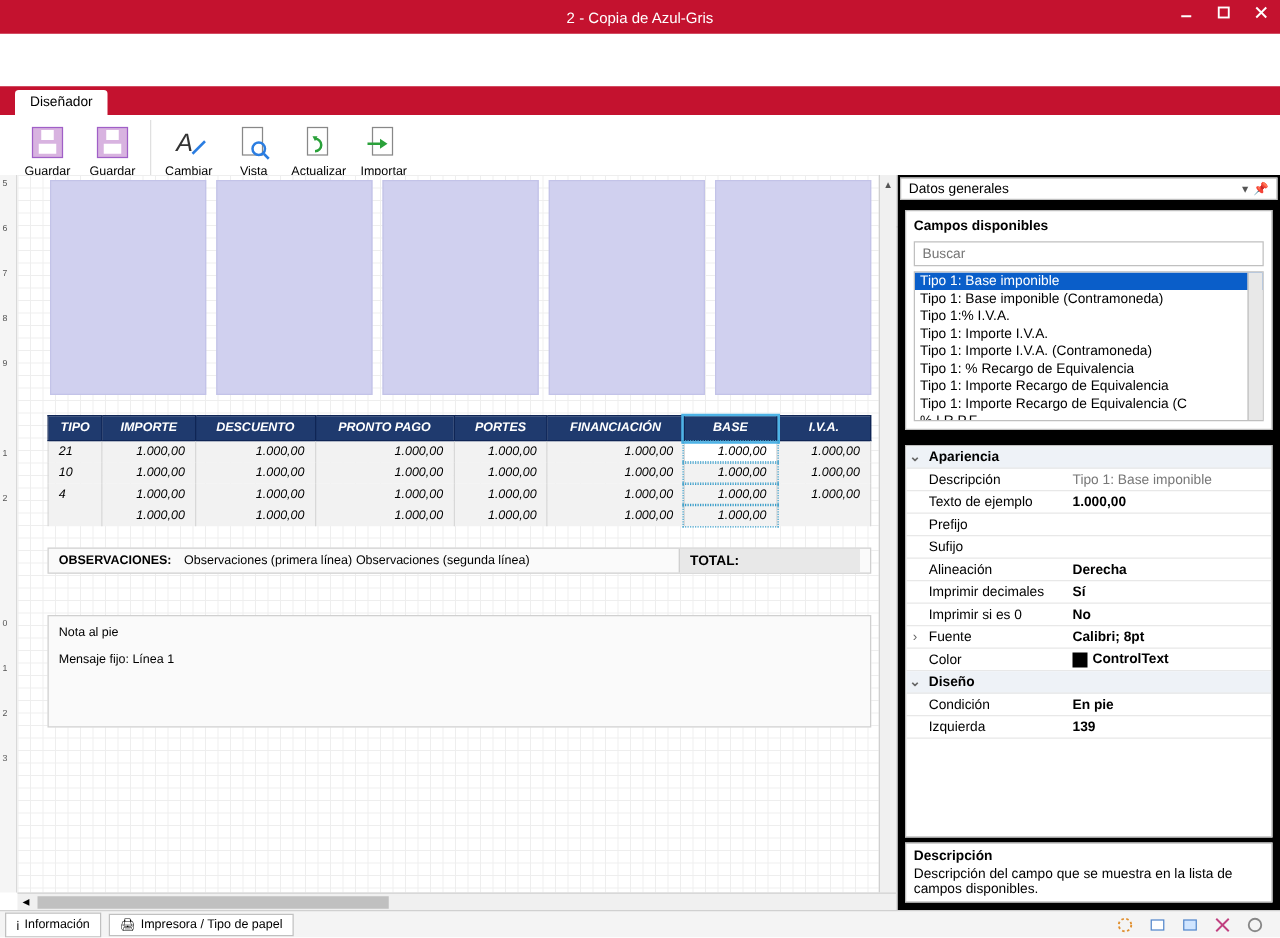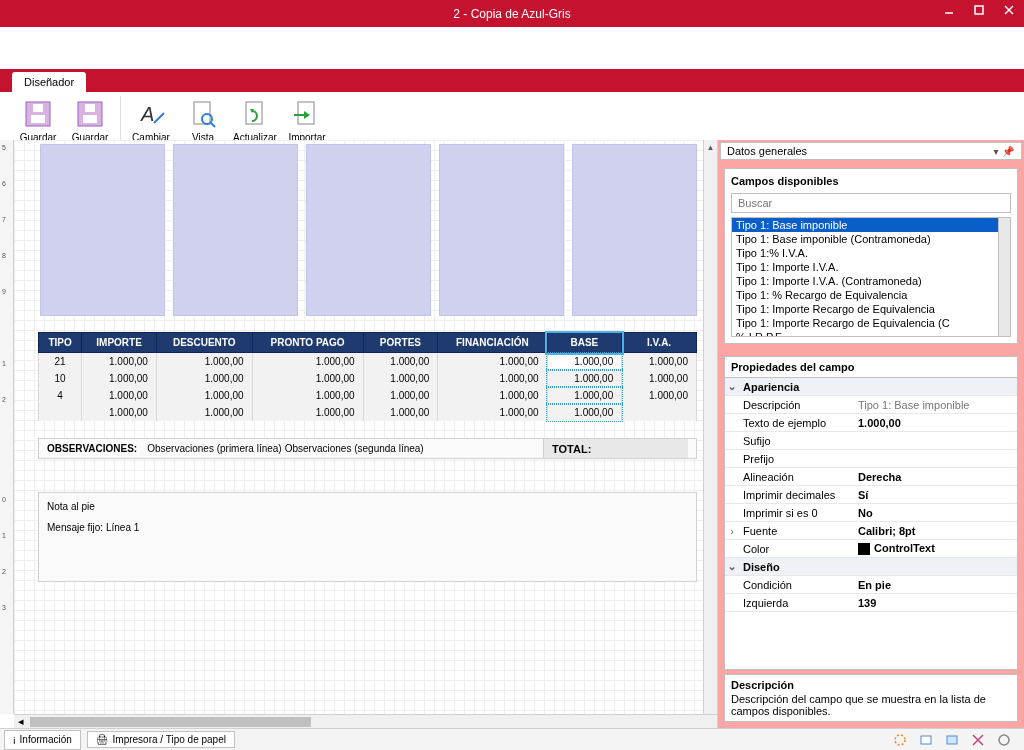--- a/index.html
+++ b/index.html
@@ -30,37 +30,37 @@
 
 .hscroll { position: absolute; left: 14px; right: 0; bottom: 0; height: 14px; background: #f0f0f0; border-top:1px solid #d0d0d0; display:flex; align-items:center; }
 .hscroll .thumb { height: 10px; background: #c0c0c0; margin:2px; width: 40%; }
 .vscroll-canvas { position: absolute; right: 0; top:0; bottom:14px; width:14px; background:#f0f0f0; border-left:1px solid #d0d0d0; }
 .vscroll-canvas .up-arrow { position:absolute; top:0; left:0; right:0; height:14px; display:flex;align-items:center;justify-content:center;font-size:9px;color:#555; }
 
 .placeholder-blocks { position: absolute; top: 4px; left: 26px; right: 6px; height: 172px; display:flex; gap:8px; }
 .placeholder-blocks div { background: #d0d0ef; flex:1; border:1px solid #c3c3e8; }
 
 .data-table { position: absolute; top: 192px; left: 24px; right: 6px; }
-.data-table table { width: 100%; border-collapse: collapse; }
+.data-table table { width: 100%; border-collapse: collapse; font-style: italic; }
 .data-table th { background: #1f3a6e; color: #fff; padding: 4px; font-size: 10px; font-weight: bold; border: 1px solid #0f2555; text-align: center; }
 .data-table td { padding: 3px 8px; font-size: 10px; border-left:1px solid #d8d8d8; border-right:1px solid #d8d8d8; background: #f2f2f2; }
 .data-table td.num { text-align: right; }
-.data-table td.tipo { text-align: center; }
+.data-table td.tipo { }
 .selected-cell { outline: 2px dashed #000; background: #fff !important; }
 .base-col-highlight { outline: 1px dotted #3a9dc9; }
 .base-th { outline: 2px solid #4db3e6; }
 
 .obs-row { position: absolute; top: 298px; left: 24px; right: 6px; border: 1px solid #d0d0d0; background:#fafafa; padding: 4px 8px; display:flex; font-size:10px; }
 .obs-row .label { font-weight: bold; margin-right:10px; }
 .obs-row .lines { display:flex; flex-direction:row; gap:3px; flex:1;}
 .total-box { position:absolute; right:8px; top:0; bottom:0; width:145px; border-left:1px solid #d0d0d0; background:#e8e8e8; display:flex; align-items:center; padding-left:8px; font-weight:bold; font-size:11px;}
 
 .footer-notes { position: absolute; top: 352px; left: 24px; right: 6px; border:1px solid #d0d0d0; background:#fafafa; padding:8px; height:90px; font-size:10px; display:flex; flex-direction:column; gap:10px;}
 
-.right-panel { width: 306px; background: #fca5a5; display: flex; flex-direction: column; }
+.right-panel { width: 306px; background: #000000; display: flex; flex-direction: column; }
 .panel-header { display:flex; align-items:center; padding:2px 6px; border:1px solid #c0c0c0; background:#fff; margin:2px; }
 .panel-header .txt { flex:1; font-size:11px; }
 .panel-header .pin { font-size:10px; color:#555; cursor:pointer; margin-left:4px;}
 
 .campos-section { margin:6px; border:1px solid #c0c0c0; background:#fff; padding:6px; }
 .campos-section .section-title { font-size:11px; font-weight:bold; margin-bottom:6px; }
 .search-box { width:100%; border:1px solid #c0c0c0; padding:3px 6px; font-size:11px; color:#888; margin-bottom:4px; }
 .field-list { border:1px solid #c0c0c0; max-height:120px; overflow:hidden; position:relative; }
 .field-list .item { padding:1px 4px; font-size:11px; cursor:pointer; }
 .field-list .item.selected { background:#0a5ec9; color:#fff; }
@@ -305,45 +305,44 @@
           <div class="item">Tipo 1: Importe I.V.A.</div>
           <div class="item">Tipo 1: Importe I.V.A. (Contramoneda)</div>
           <div class="item">Tipo 1: % Recargo de Equivalencia</div>
           <div class="item">Tipo 1: Importe Recargo de Equivalencia</div>
           <div class="item">Tipo 1: Importe Recargo de Equivalencia (C</div>
           <div class="item">% I.R.P.F.</div>
           <div class="scroll"></div>
       </div>
     </div>
     <div class="props-section">
-      <div class="section-title">Propiedades del campo</div>
       <div class="props-grid">
         <div class="prop-row cat">
             <span class="expand">⌄</span>
             <span class="key">Apariencia</span>
             <span class="val"></span>
           </div>
         <div class="prop-row">
             <span class="expand"></span>
             <span class="key">Descripción</span>
             <span class="val normal">Tipo 1: Base imponible</span>
           </div>
         <div class="prop-row">
             <span class="expand"></span>
             <span class="key">Texto de ejemplo</span>
             <span class="val">1.000,00</span>
           </div>
         <div class="prop-row">
             <span class="expand"></span>
+            <span class="key">Prefijo</span>
+            <span class="val"></span>
+          </div>
+        <div class="prop-row">
+            <span class="expand"></span>
             <span class="key">Sufijo</span>
-            <span class="val"></span>
-          </div>
-        <div class="prop-row">
-            <span class="expand"></span>
-            <span class="key">Prefijo</span>
             <span class="val"></span>
           </div>
         <div class="prop-row">
             <span class="expand"></span>
             <span class="key">Alineación</span>
             <span class="val">Derecha</span>
           </div>
         <div class="prop-row">
             <span class="expand"></span>
             <span class="key">Imprimir decimales</span>

